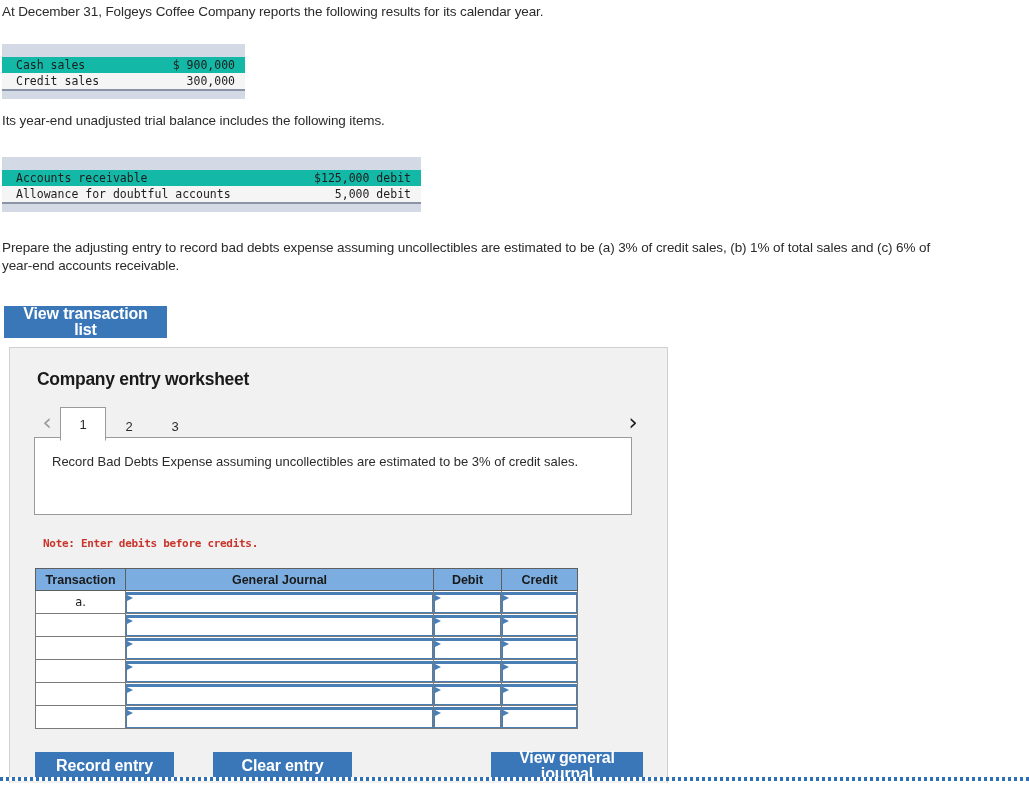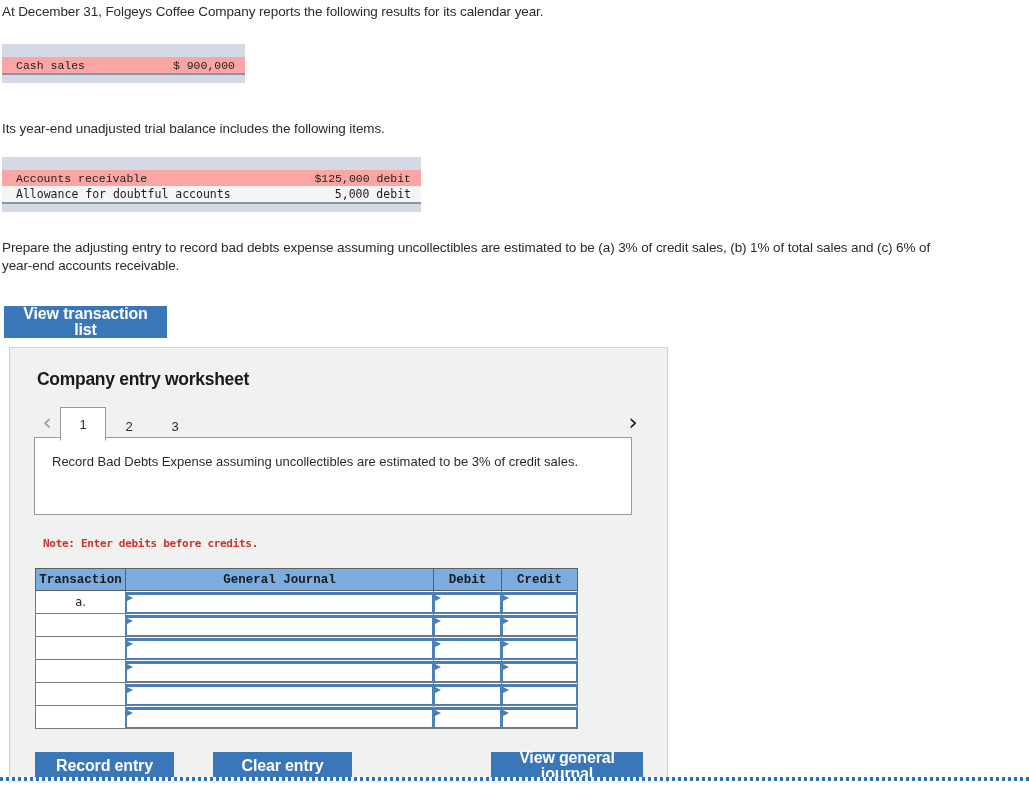--- a/index.html
+++ b/index.html
@@ -29,21 +29,21 @@
   #intro-text {
     position: absolute;
     left: 2px;
     top: 3px;
     width: 1000px;
   }
 
   #trial-balance-text {
     position: absolute;
     left: 2px;
-    top: 120px;
+    top: 112px;
     width: 900px;
   }
 
   #task-text {
     position: absolute;
     left: 2px;
     top: 239px;
     width: 930px;
   }
 
@@ -64,21 +64,21 @@
     height: 10px;
     border-top: 2px solid #8b93a6;
   }
   .data-table .drow {
     display: flex;
     justify-content: space-between;
     align-items: center;
     height: 16px;
     padding: 0 10px 0 14px;
   }
-  .data-table .drow.odd  { background: #fca5a5; font-family: Liberation Mono, monospace; }
+  .data-table .drow.odd  { background: #14b8a6; }
   .data-table .drow.even { background: #f5f5f5; }
   .data-table .dlabel { white-space: pre; }
   .data-table .dvalue { white-space: pre; text-align: right; }
 
   #table-sales { left: 2px; top: 44px; width: 243px; }
   #table-trial { left: 2px; top: 157px; width: 419px; }
 
   
   .btn-blue {
     background: #3a77b8;
@@ -211,21 +211,20 @@
   }
   #journal-table th {
     background: #7bade0;
     border: 1px solid #5f5f5f;
     font-size: 12.5px;
     font-weight: bold;
     color: #1a1a1a;
     height: 22px;
     padding: 0;
     text-align: center;
-    font-family: Liberation Mono, monospace;
   }
   #journal-table td {
     border: 1px solid #7a7a7a;
     background: #ffffff;
     height: 23px;
     padding: 0;
     vertical-align: middle;
   }
   .col-trans   { width: 90px; }
   .col-journal { width: 308px; }
@@ -284,20 +283,24 @@
 <body>
 
 <div class="prose" id="intro-text">At December 31, Folgeys Coffee Company reports the following results for its calendar year.</div>
 
 <div class="data-table" id="table-sales">
   <div class="band-top"></div>
   <div class="drow odd">
     <span class="dlabel">Cash sales</span>
     <span class="dvalue">$ 900,000</span>
   </div>
+  <div class="drow even">
+    <span class="dlabel">Credit sales</span>
+    <span class="dvalue">300,000</span>
+  </div>
   <div class="band-bottom"></div>
 </div>
 
 <div class="prose" id="trial-balance-text">Its year-end unadjusted trial balance includes the following items.</div>
 
 <div class="data-table" id="table-trial">
   <div class="band-top"></div>
   <div class="drow odd">
     <span class="dlabel">Accounts receivable</span>
     <span class="dvalue">$125,000 debit</span>

